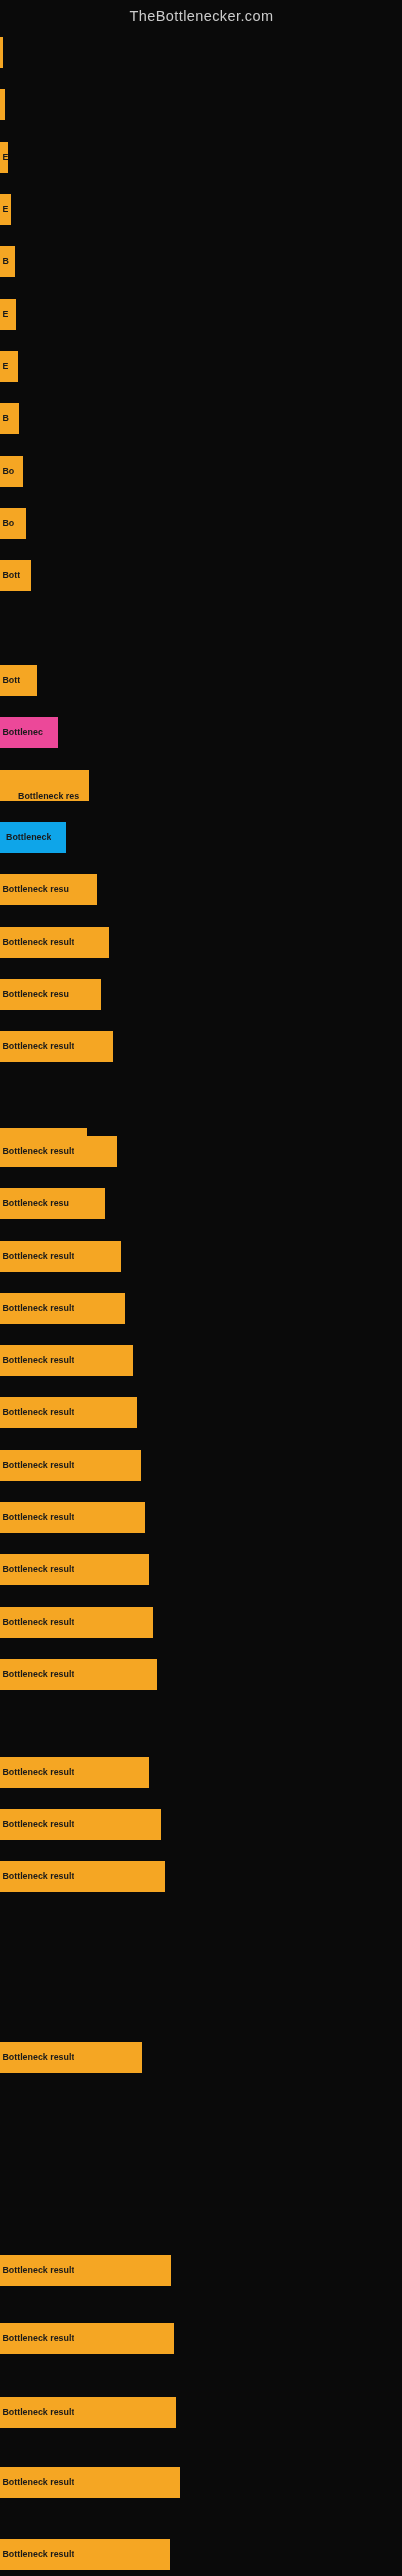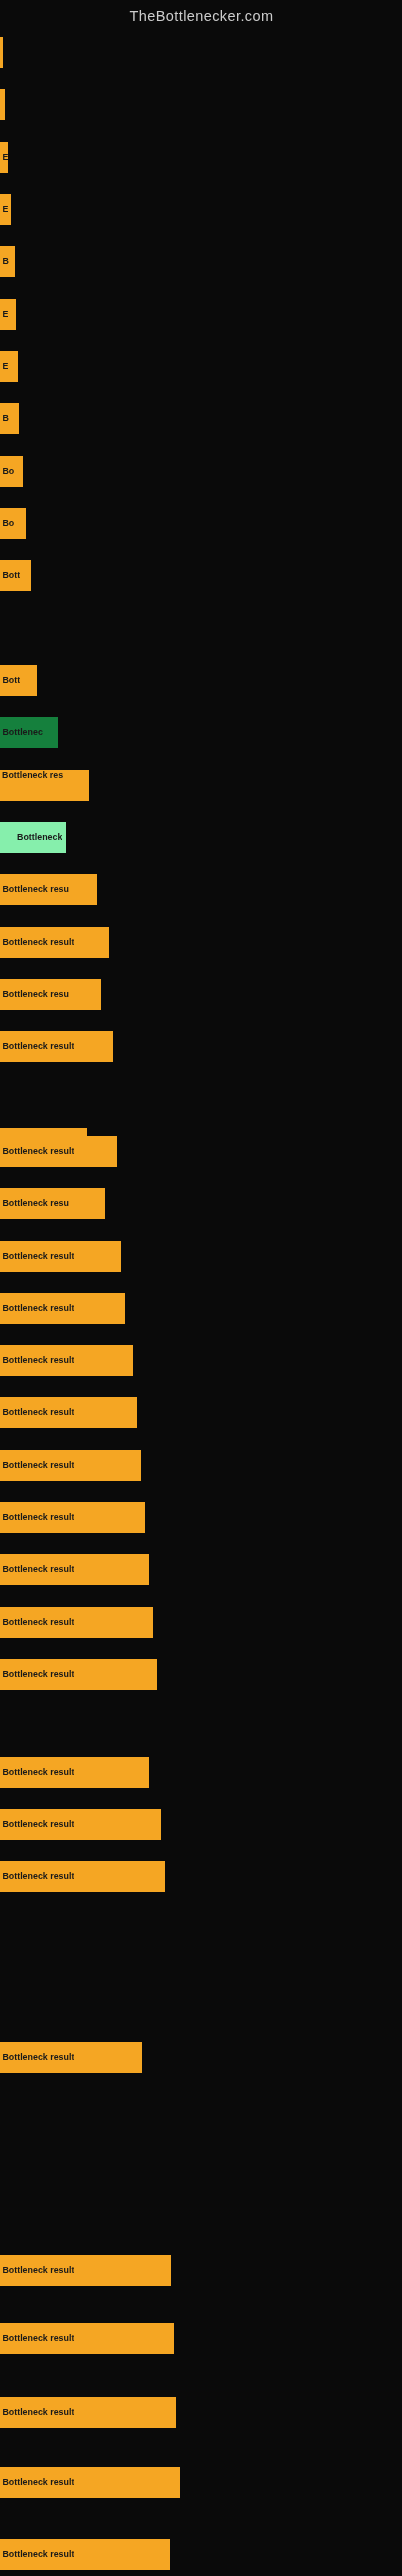--- a/index.html
+++ b/index.html
@@ -83,31 +83,31 @@
       <div style="background-color: rgb(245, 166, 35); width: 31px; height: 31px; display: flex; align-items: center; padding-left: 2.4px; min-width: 31px;">
         <span style="color: rgb(26, 26, 26); font-size: 8.9px; font-weight: bold; white-space: nowrap; overflow: hidden;">Bott</span>
       </div>
     </div>
     <div style="position: absolute; top: 632px; left: 0px; width: 403px; height: 40px; display: flex; align-items: center;">
       <div style="background-color: rgb(245, 166, 35); width: 37px; height: 31px; display: flex; align-items: center; padding-left: 2.4px; min-width: 37px;">
         <span style="color: rgb(26, 26, 26); font-size: 8.9px; font-weight: bold; white-space: nowrap; overflow: hidden;">Bott</span>
       </div>
     </div>
     <div style="position: absolute; top: 684px; left: 0px; width: 403px; height: 40px; display: flex; align-items: center;">
-      <div style="background-color: #15803d; width: 58px; height: 31px; display: flex; align-items: center; padding-left: 2.4px; min-width: 58px;">
+      <div style="background-color: #ec4899; width: 58px; height: 31px; display: flex; align-items: center; padding-left: 2.4px; min-width: 58px;">
         <span style="color: rgb(26, 26, 26); font-size: 8.9px; font-weight: bold; white-space: nowrap; overflow: hidden;">Bottlenec</span>
       </div>
     </div>
     <div style="position: absolute; top: 737px; left: 0px; width: 403px; height: 40px; display: flex; align-items: center;">
-      <div style="background-color: rgb(245, 166, 35); width: 89px; height: 31px; display: flex; align-items: flex-start; padding-left: 2px; min-width: 89px;">
+      <div style="background-color: rgb(245, 166, 35); width: 89px; height: 31px; display: flex; align-items: flex-end; padding-left: 18px; min-width: 89px;">
         <span style="color: rgb(26, 26, 26); font-size: 8.9px; font-weight: bold; white-space: nowrap; overflow: hidden;">Bottleneck res</span>
       </div>
     </div>
     <div style="position: absolute; top: 789px; left: 0px; width: 403px; height: 40px; display: flex; align-items: center;">
-      <div style="background-color: #86efac; width: 66px; height: 31px; display: flex; align-items: center; padding-left: 17px; min-width: 66px;">
+      <div style="background-color: #0ea5e9; width: 66px; height: 31px; display: flex; align-items: center; padding-left: 6px; min-width: 66px;">
         <span style="color: rgb(26, 26, 26); font-size: 8.9px; font-weight: bold; white-space: nowrap; overflow: hidden;">Bottleneck</span>
       </div>
     </div>
     <div style="position: absolute; top: 841px; left: 0px; width: 403px; height: 40px; display: flex; align-items: center;">
       <div style="background-color: rgb(245, 166, 35); width: 97px; height: 31px; display: flex; align-items: center; padding-left: 2.4px; min-width: 97px;">
         <span style="color: rgb(26, 26, 26); font-size: 8.9px; font-weight: bold; white-space: nowrap; overflow: hidden;">Bottleneck resu</span>
       </div>
     </div>
     <div style="position: absolute; top: 894px; left: 0px; width: 403px; height: 40px; display: flex; align-items: center;">
       <div style="background-color: rgb(245, 166, 35); width: 109px; height: 31px; display: flex; align-items: center; padding-left: 2.4px; min-width: 109px;">

